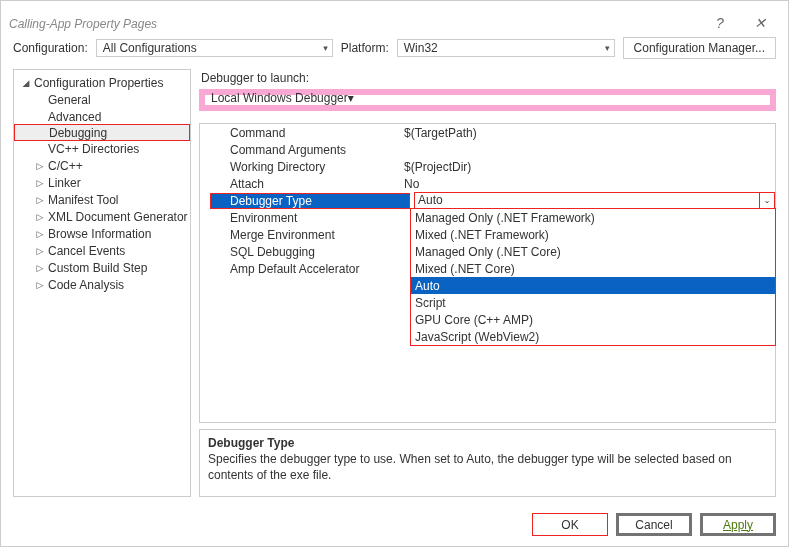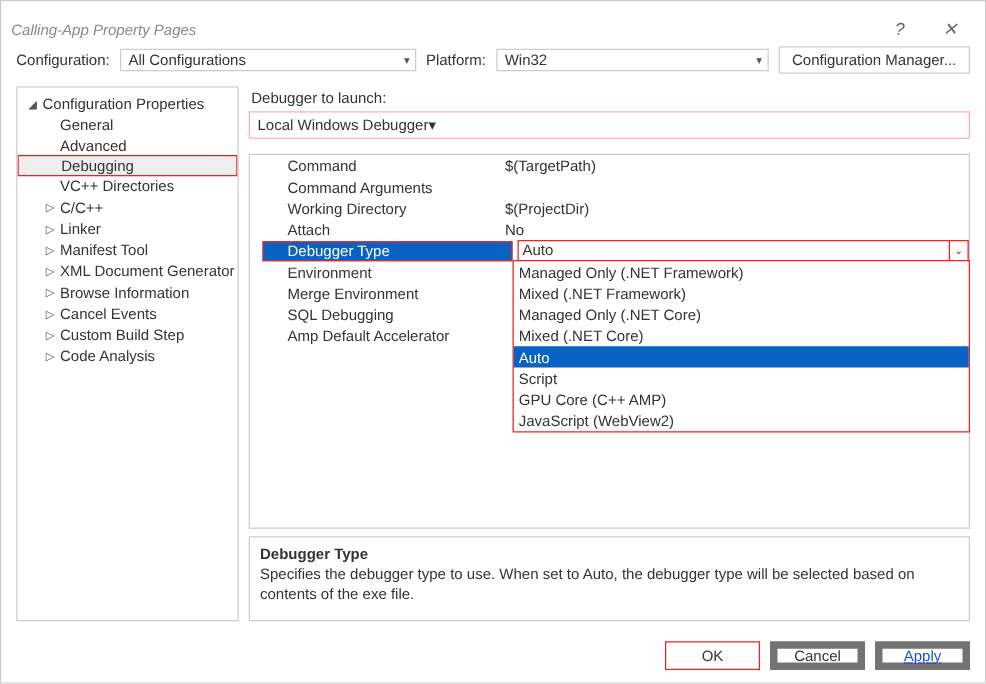--- a/index.html
+++ b/index.html
@@ -16,40 +16,40 @@
   .body { flex: 1; display: flex; padding: 0 12px 8px 12px; gap: 8px; overflow: hidden; }
   .tree { width: 178px; border: 1px solid #ccc; padding-top: 4px; overflow: hidden; }
   .tree-row { display: flex; align-items: center; height: 17px; padding-left: 6px; white-space: nowrap; }
   .tree-row .arrow { width: 12px; font-size: 9px; color: #555; text-align: center; }
   .tree-row .noarrow { width: 12px; }
   .tree-row.sel { background: #eee; border: 1.5px solid #e22; margin: -1px 0; }
   .tree-row .lbl { padding-left: 2px; }
   .indent1 { padding-left: 20px; }
   .right { flex: 1; display: flex; flex-direction: column; overflow: visible; }
   .launch-label { padding: 2px 0 4px 2px; }
-  .launch-combo { border: 1px solid #f9a8d4; height: 22px; display: flex; align-items: center; padding: 0 18px 0 6px; position: relative; margin-bottom: 12px; }
+  .launch-combo { border: 6px solid #f9a8d4; height: 22px; display: flex; align-items: flex-end; padding: 0 18px 0 6px; position: relative; margin-bottom: 12px; }
   .grid-wrap { border: 1px solid #ccc; flex: 1; position: relative; margin-bottom: 6px; }
   .grid { width: 100%; }
   .grow { display: flex; height: 17px; align-items: center; justify-content: flex-end; }
   .gname { width: 200px; padding-left: 30px; }
   .gval { flex: 1; padding-left: 4px; }
   .grow.sel .gname { background: #0a63c2; color: #fff; border: 1px solid #e22; margin: -1px 0 -1px 10px; padding-left: 19px; }
   .grow.sel .gval { position: relative; }
   .valcell { border: 1px solid #e22; display: flex; align-items: center; height: 17px; margin-top: -1px; padding-left: 3px; position: relative; }
   .valcell .ddbtn { position: absolute; right: -1px; top: -1px; width: 16px; height: 17px; border: 1.5px solid #e22; display: flex; align-items: center; justify-content: center; font-size: 8px; background: #fff; }
   .dropdown { position: absolute; left: 210px; right: -1px; top: 84px; border: 1px solid #e22; background: #fff; z-index: 10; }
   .dd-item { height: 17px; display: flex; align-items: center; padding-left: 4px; }
   .dd-item.sel { background: #0a63c2; color: #fff; }
   .desc { border: 1px solid #ccc; padding: 6px 8px; height: 68px; }
   .desc .dtitle { font-weight: 600; margin-bottom: 2px; }
   .desc .dtext { color: #333; line-height: 1.3; }
   .buttons { display: flex; justify-content: flex-end; gap: 8px; padding: 8px 12px 10px 12px; }
-  .btn { border: 6px solid #737373; background: #fff; width: 76px; height: 23px; display: flex; align-items: center; justify-content: center; }
+  .btn { border: 3px solid #737373; background: #fff; width: 76px; height: 23px; display: flex; align-items: center; justify-content: center; }
   .btn.ok { border: 1.5px solid #e22; }
-  .btn.disabled { color: #1d4ed8; text-decoration: underline; }
+  .btn.disabled { color: #4d7c0f; text-decoration: underline; }
 </style>
 </head>
 <body>
 
 <div class="window">
 
   <div class="titlebar">
     <span class="title">Calling-App Property Pages</span>
     <span class="tbtn">?</span>
     <span class="tbtn">✕</span>

